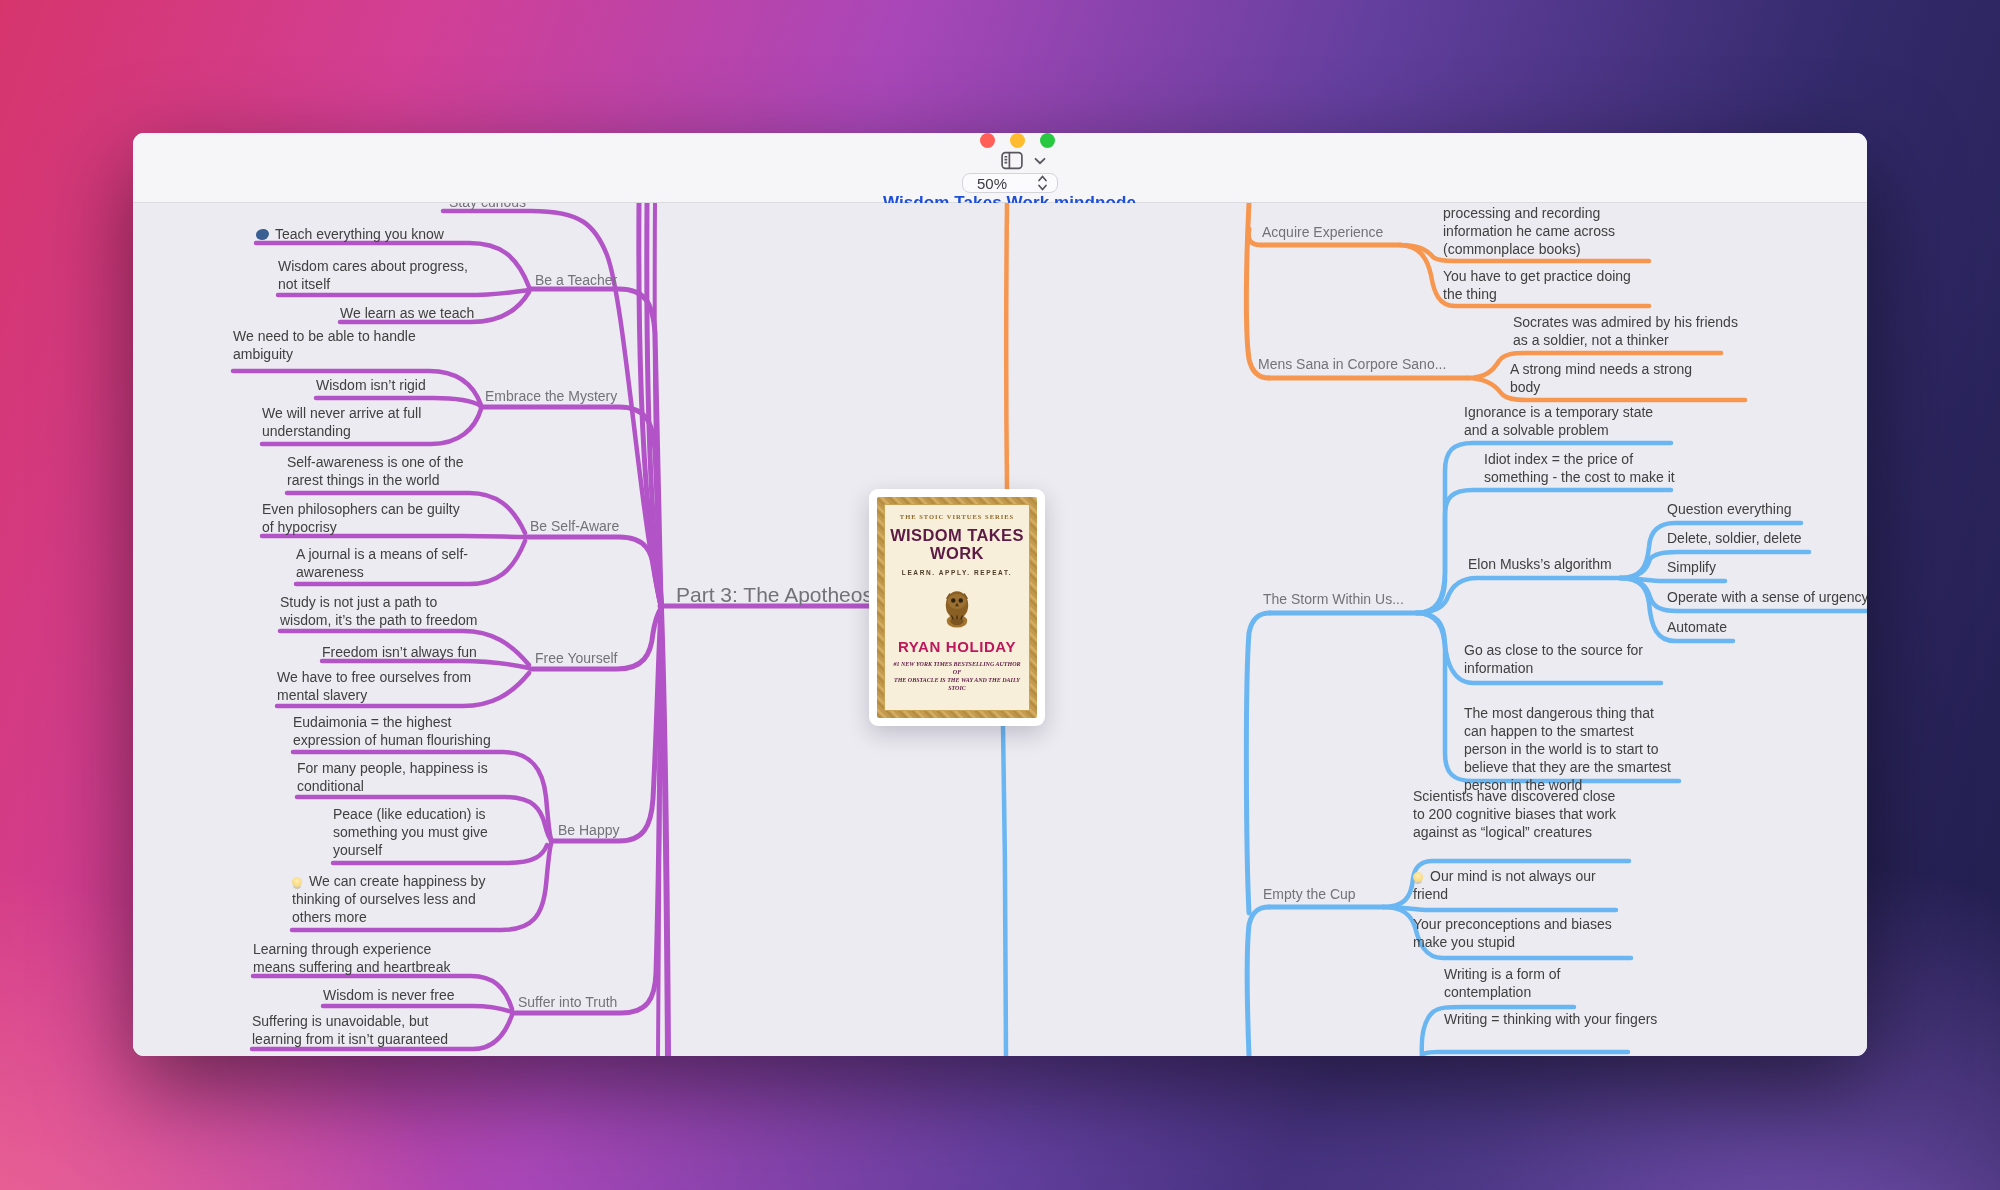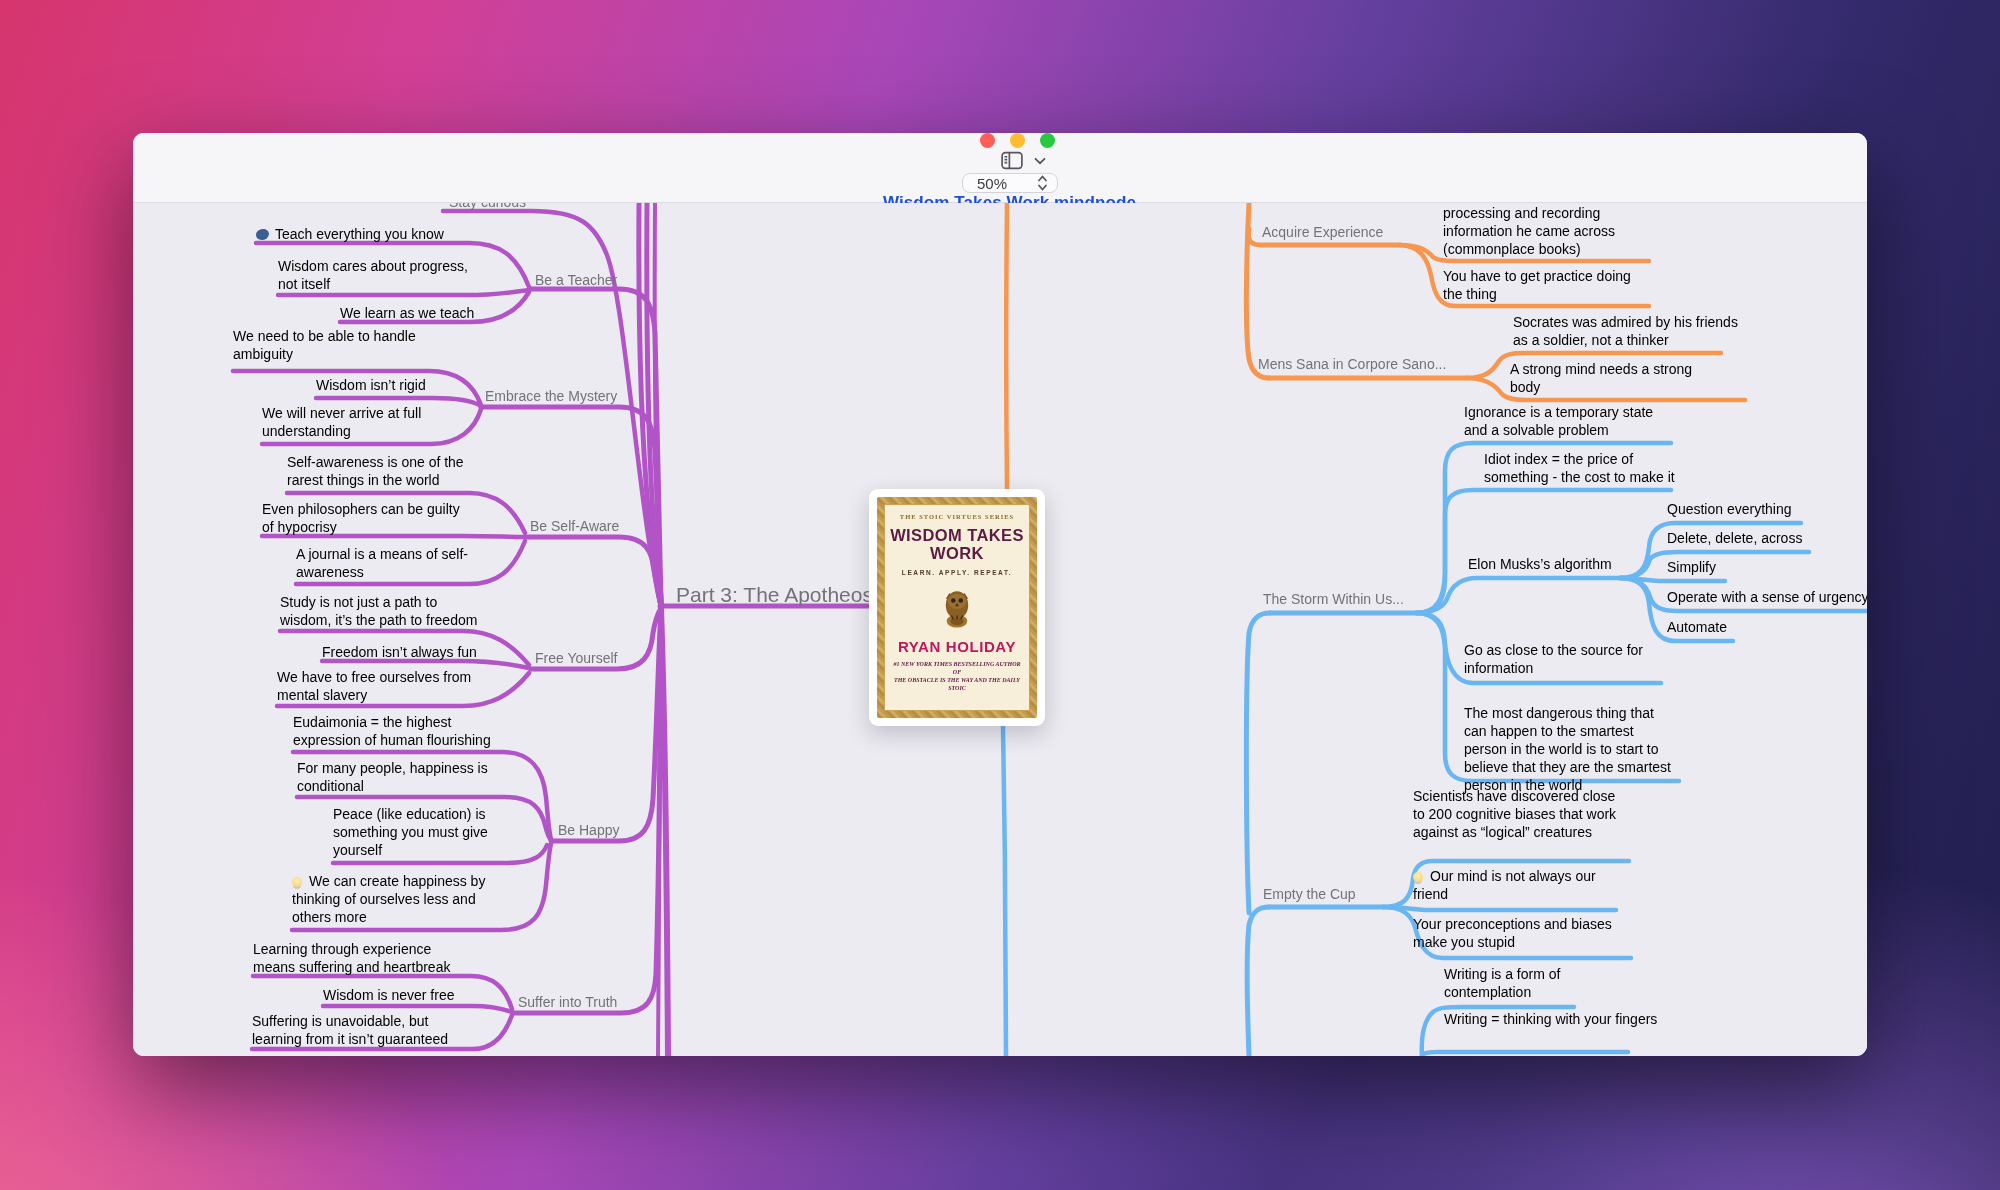--- a/index.html
+++ b/index.html
@@ -34,21 +34,21 @@
   .win-title { margin-left:19px; font-size:17px; font-weight:700; color:#1d4ed8; letter-spacing:.1px; }
   .mid-icons { display:flex; align-items:center; gap:29px; margin-left:78px; }
   .mid-icons .ic { width:25px; height:25px; display:block; }
   .right-icons { margin-left:auto; display:flex; align-items:center; gap:36px; padding-right:33px; }
   .icon-dim svg { stroke:#b5b4ba; }
   .icon-dark svg { stroke:#57565c; }
   .ibtn { background:none; border:none; cursor:pointer; padding:0; line-height:0; }
   
   .canvas { position:relative; width:1734px; height:853px; background:#ecebf1; overflow:hidden; }
   .branches { position:absolute; left:0; top:0; }
-  .node { position:absolute; font-size:14px; line-height:18px; color:#000000; white-space:nowrap; z-index:2; }
+  .node { position:absolute; font-size:14px; line-height:18px; color:#404040; white-space:nowrap; z-index:2; }
   .node.wrapped { white-space:normal; }
   .node.topic { color:#737278; }
   .node.part  { font-size:21px; color:#737278; }
   .speaking-head-icon { display:inline-block; width:13px; height:11px; background:#3a5f92;
     border-radius:55% 45% 60% 45%; margin-right:6px; vertical-align:-1px; }
   .lightbulb-icon { display:inline-block; width:10px; height:10px; margin-right:7px; vertical-align:-1px;
     background:radial-gradient(circle at 50% 38%,#ffefb5,#f4cf63); border-radius:50%;
     box-shadow:0 3px 0 -1px #ccc6bd; }
   
   .book-card {
@@ -287,21 +287,21 @@
         <div class="node wrapped" style="left: 1310px; top: 1px; width: 175px;"><span>processing and recording information he came across (commonplace books)</span></div>
         <div class="node wrapped" style="left: 1310px; top: 64px; width: 200px;"><span>You have to get practice doing the thing</span></div>
         <div class="node topic" style="left: 1125px; top: 152px;">Mens Sana in Corpore Sano...</div>
         <div class="node wrapped" style="left: 1380px; top: 110px; width: 225px;"><span>Socrates was admired by his friends as a soldier, not a thinker</span></div>
         <div class="node wrapped" style="left: 1377px; top: 157px; width: 200px;"><span>A strong mind needs a strong body</span></div>
         <div class="node topic" style="left: 1130px; top: 387px;">The Storm Within Us...</div>
         <div class="node wrapped" style="left: 1331px; top: 200px; width: 205px;"><span>Ignorance is a temporary state and a solvable problem</span></div>
         <div class="node wrapped" style="left: 1331px; top: 247px; width: 210px; margin-left: 20px;"><span>Idiot index = the price of something - the cost to make it</span></div>
         <div class="node" style="left: 1335px; top: 352px;"><span>Elon Musks’s algorithm</span></div>
         <div class="node" style="left: 1534px; top: 297px;"><span>Question everything</span></div>
-        <div class="node" style="left: 1534px; top: 326px;"><span>Delete, delete, across</span></div>
+        <div class="node" style="left: 1534px; top: 326px;"><span>Delete, soldier, delete</span></div>
         <div class="node" style="left: 1534px; top: 355px;"><span>Simplify</span></div>
         <div class="node" style="left: 1534px; top: 385px;"><span>Operate with a sense of urgency</span></div>
         <div class="node" style="left: 1534px; top: 415px;"><span>Automate</span></div>
         <div class="node wrapped" style="left: 1331px; top: 438px; width: 205px;"><span>Go as close to the source for information</span></div>
         <div class="node wrapped" style="left: 1331px; top: 485px; width: 215px; margin-top: 16px;"><span>The most dangerous thing that can happen to the smartest person in the world is to start to believe that they are the smartest person in the world</span></div>
         <div class="node topic" style="left: 1130px; top: 682px;">Empty the Cup</div>
         <div class="node wrapped" style="left: 1280px; top: 584px; width: 215px;"><span>Scientists have discovered close to 200 cognitive biases that work against as “logical” creatures</span></div>
         <div class="node wrapped" style="left: 1280px; top: 664px; width: 205px;"><span class="lightbulb-icon"></span><span>Our mind is not always our friend</span></div>
         <div class="node wrapped" style="left: 1280px; top: 712px; width: 225px;"><span>Your preconceptions and biases make you stupid</span></div>
         <div class="node wrapped" style="left: 1311px; top: 762px; width: 160px;"><span>Writing is a form of contemplation</span></div>

